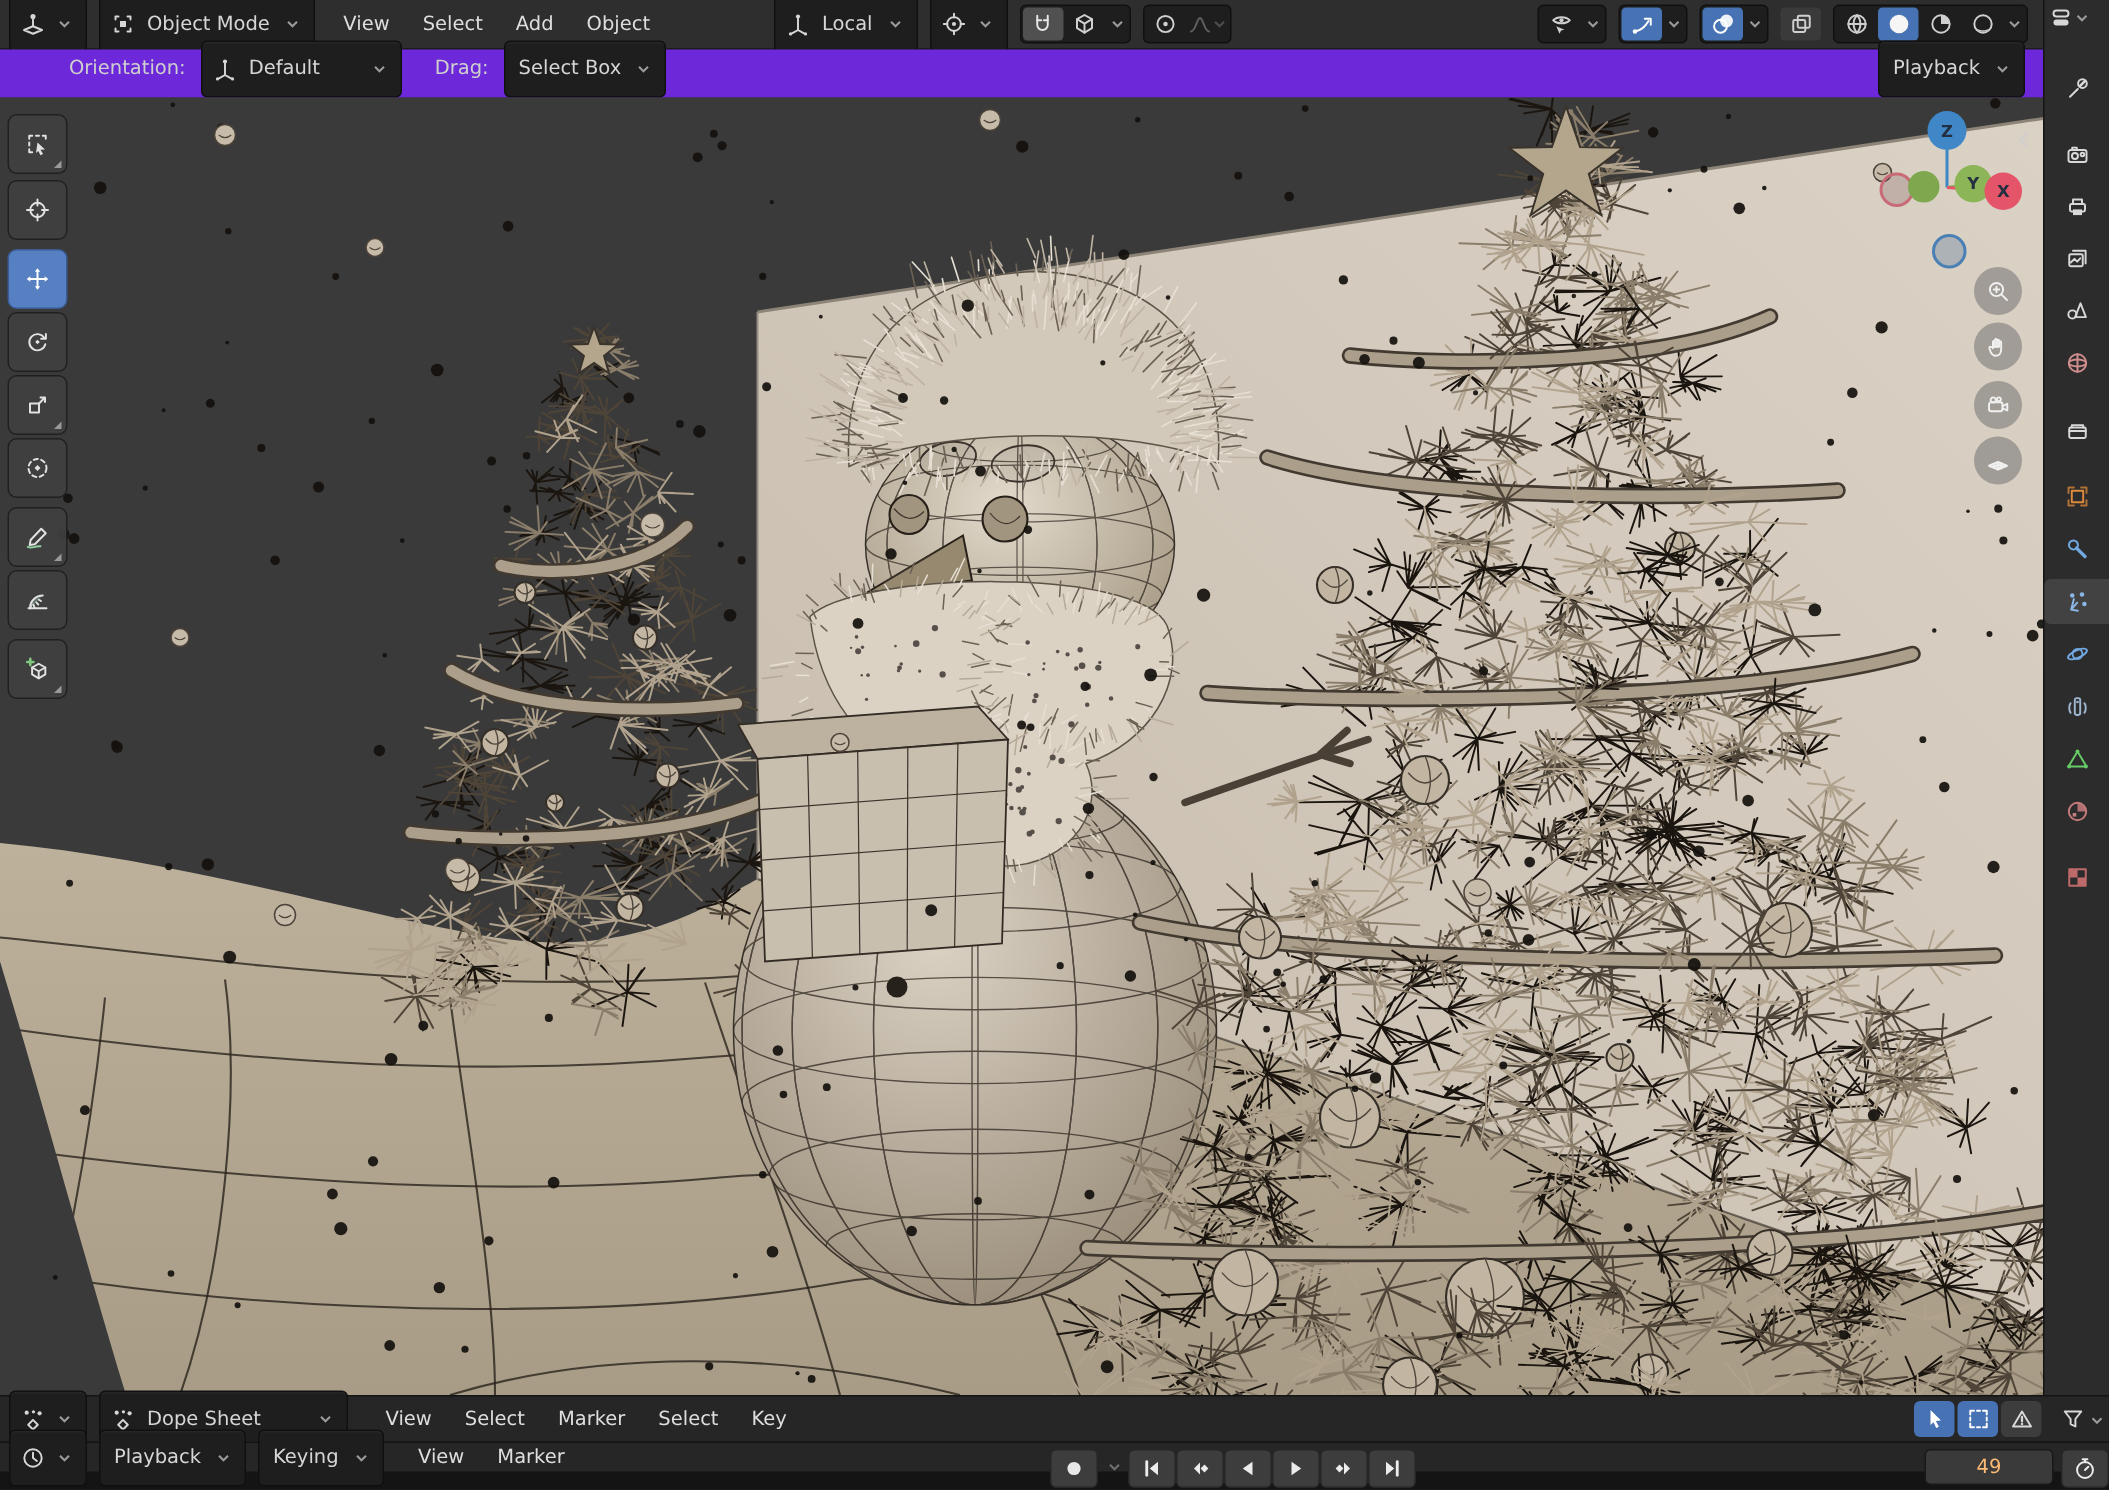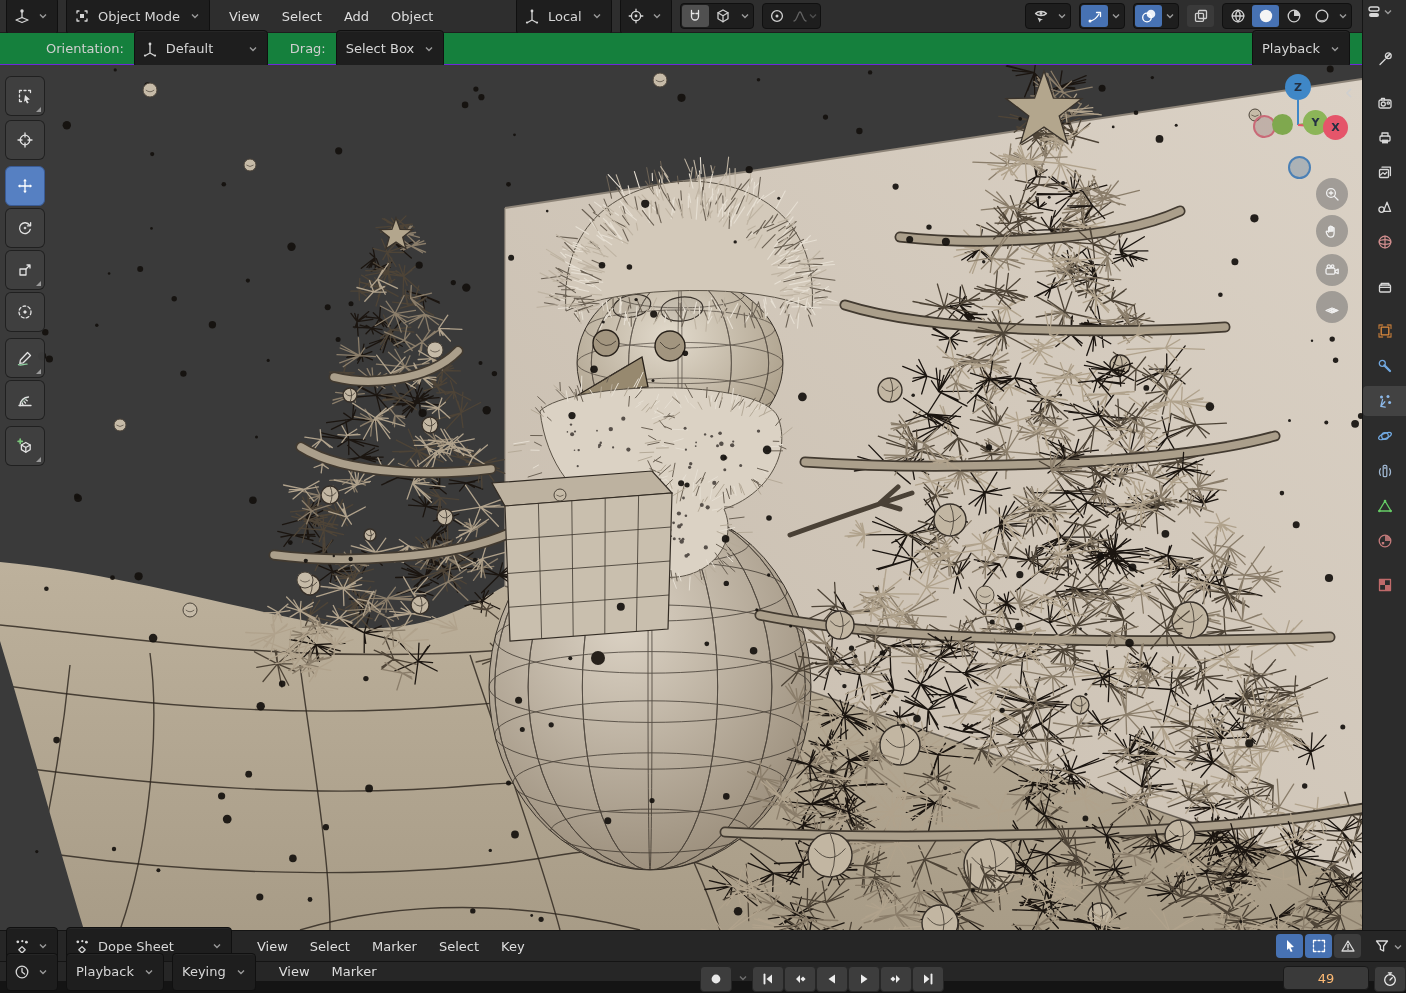--- a/index.html
+++ b/index.html
@@ -2,21 +2,21 @@
 <html><head>
 <meta charset="utf-8">
 <style>
   html,body{margin:0;padding:0;background:#141414;}
   body{width:1406px;height:993px;position:relative;overflow:hidden;
        font-family:"DejaVu Sans","Liberation Sans",sans-serif;font-size:13px;color:#d6d6d6;
        -webkit-font-smoothing:antialiased;}
   .area{position:absolute;box-sizing:border-box;}
   
   #vh-row1{left:0;top:0;width:1362px;height:33px;background:#2e2e2e;border-bottom:1px solid #1d1d1d;}
-  #vh-row2{left:0;top:33px;width:1362px;height:32px;background:#15803d;border-bottom:1px solid #6d28d9;}
+  #vh-row2{left:0;top:33px;width:1362px;height:32px;background:#6d28d9;border-bottom:7px solid #6d28d9;}
   .hcluster{position:absolute;top:0;height:100%;display:flex;align-items:center;gap:8px;}
   .pill{display:inline-flex;align-items:center;gap:6px;background:#1e1e1e;border:1px solid #101010;
         border-radius:4px;padding:6px 7px;height:24px;box-shadow:inset 0 1px rgba(255,255,255,.04);white-space:nowrap;}
   .pill .lbl{padding:0 2px;}
   .menu-item{padding:5px 11px;border-radius:3px;color:#dedede;cursor:default;}
   .plain-label{color:#cfcfcf;padding:0 2px;}
   .tog-group{display:inline-flex;align-items:center;background:#1e1e1e;border:1px solid #101010;border-radius:4px;padding:1px;gap:1px;}
   .tbtn{width:27px;height:22px;border-radius:3px;display:flex;align-items:center;justify-content:center;color:#cfcfcf;}
   .tbtn.on{background:#4772b3;color:#fff;}
   .tbtn.pressed{background:#505050;color:#e8e8e8;}

